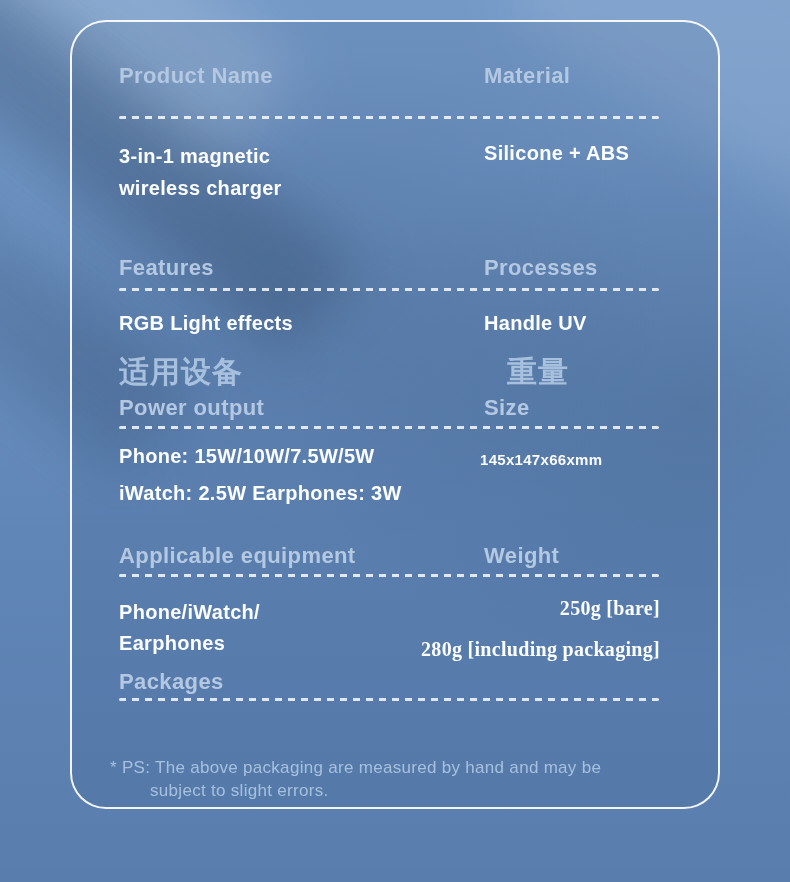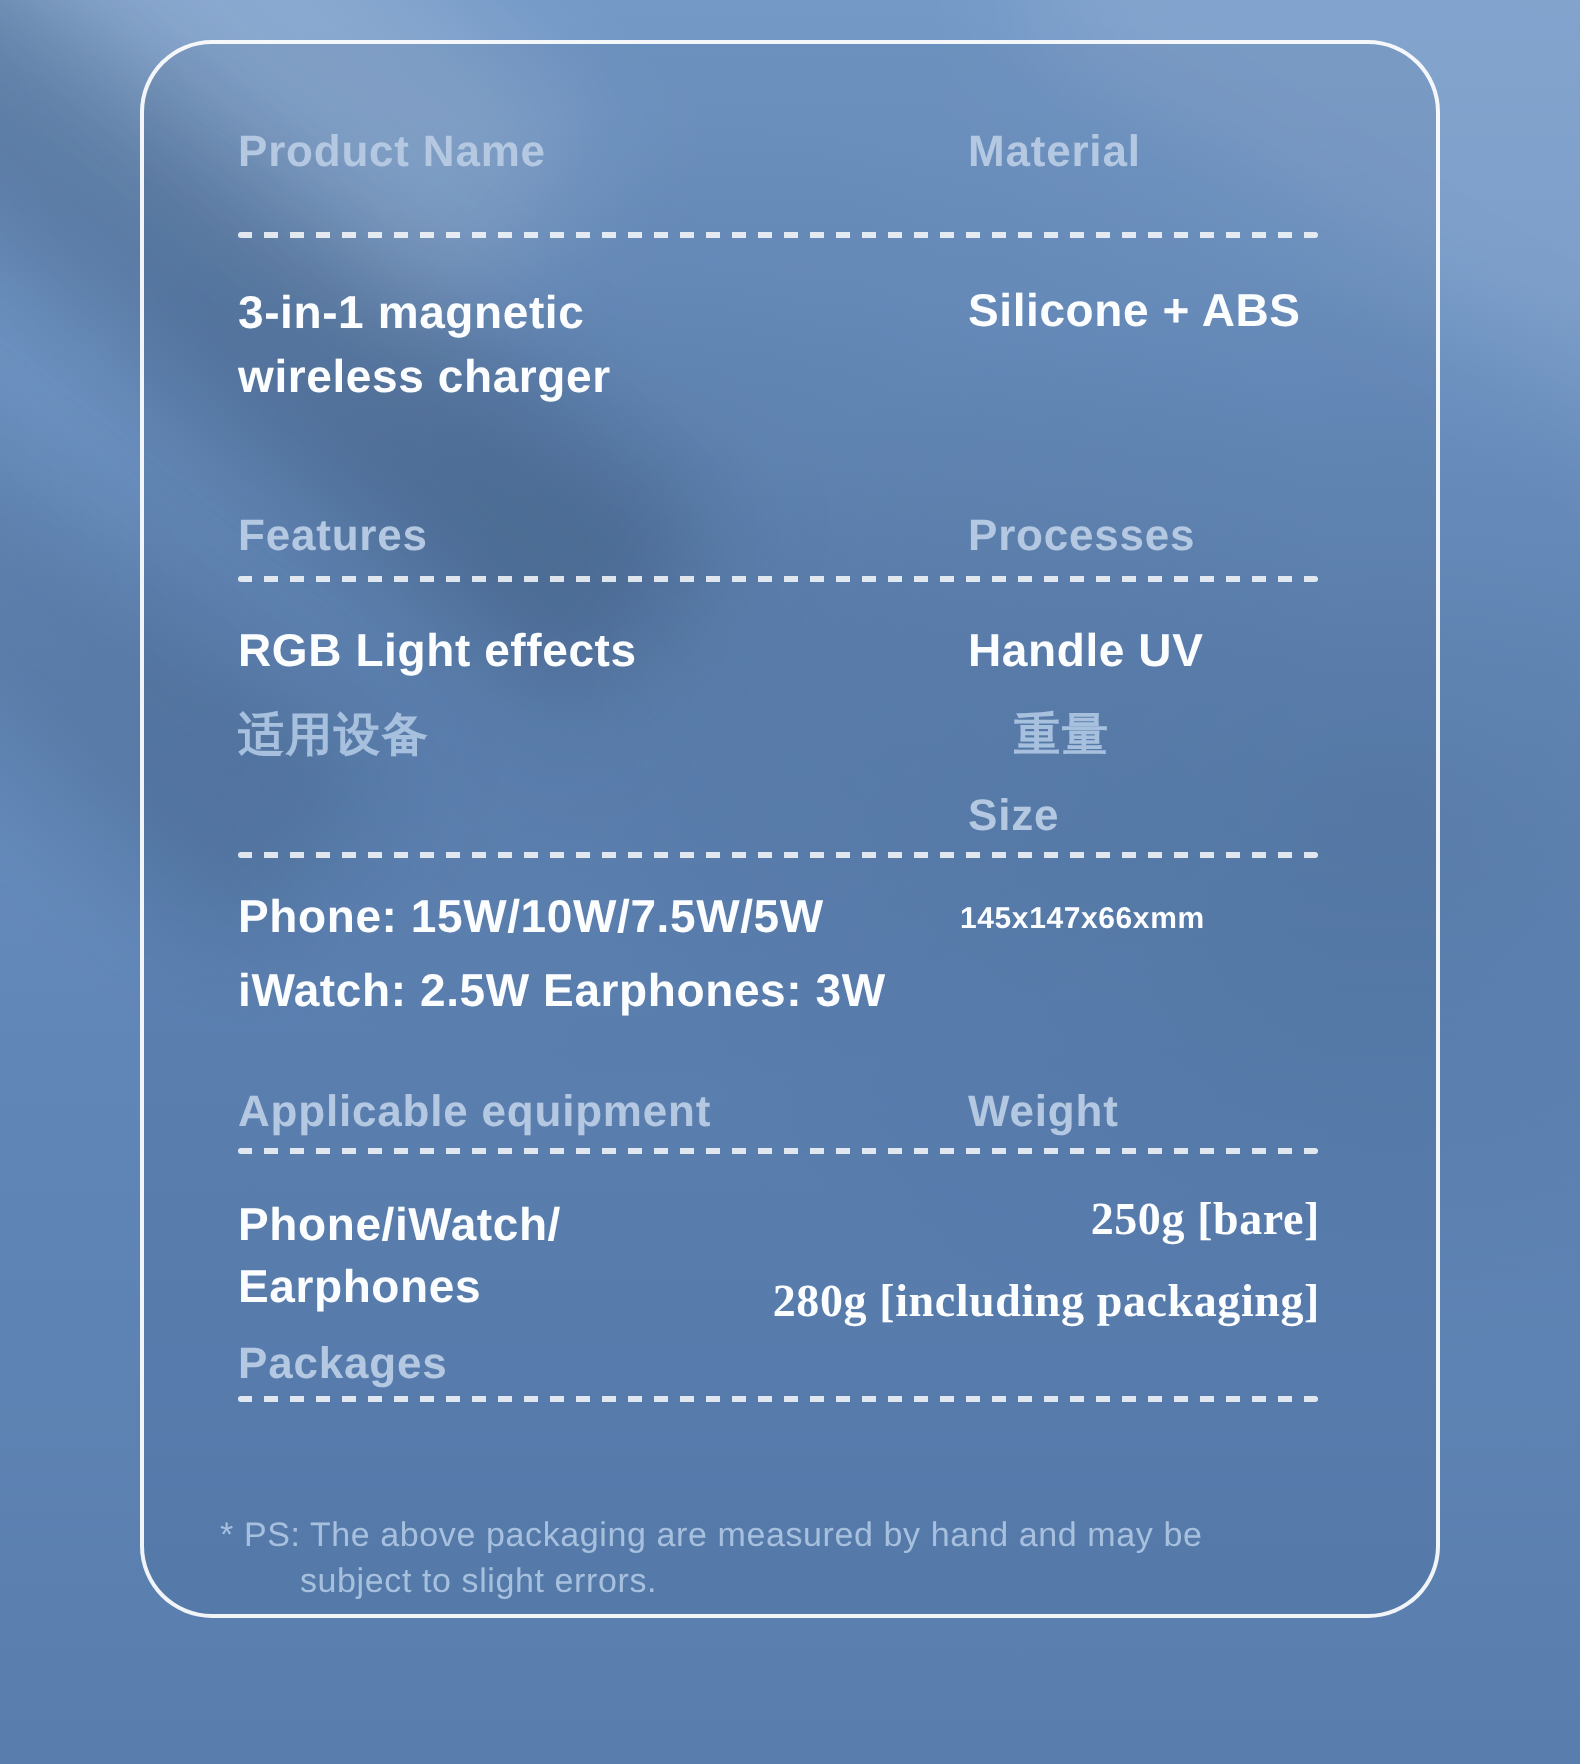--- a/index.html
+++ b/index.html
@@ -36,34 +36,34 @@
     border-radius: 36px;
     background: rgba(24,50,95,0.08);
   }
   .label {
     position: absolute;
     font-size: 22px; font-weight: 600; letter-spacing: 0.4px;
     color: #b4c8e2;
   }
   .value {
     position: absolute;
-    font-size: 23px; font-weight: 600; letter-spacing: 0.3px;
+    font-size: 20px; font-weight: 600; letter-spacing: 0.3px;
     color: #fbfdff;
   }
   .preline { white-space: pre-line; }
   .dashes {
     position: absolute; left: 47px; width: 540px; height: 3px;
     background: repeating-linear-gradient(90deg,
       rgba(255,255,255,0.82) 0px, rgba(255,255,255,0.82) 7px,
       rgba(255,255,255,0) 7px, rgba(255,255,255,0) 13px);
     border-radius: 2px;
   }
   .cn {
     position: absolute;
-    font-size: 23px; font-weight: 600; letter-spacing: 1px;
+    font-size: 30px; font-weight: 600; letter-spacing: 1px;
     color: #a7c0de;
   }
   .note {
     position: absolute;
     font-size: 17px; font-weight: 500; letter-spacing: 0.3px;
     color: #a7c0de;
   }
   .col-left  { left: 47px; }
   .col-right { left: 412px; }
   .lh32 { line-height: 32px; }
@@ -90,20 +90,21 @@
     <div class="value col-right" style="top:120px">Silicone + ABS</div>
 
     <div class="label col-left" style="top:233px">Features</div>
     <div class="label col-right" style="top:233px">Processes</div>
     <div class="dashes" style="top:266px"></div>
     <div class="value col-left" style="top:290px">RGB Light effects</div>
     <div class="value col-right" style="top:290px">Handle UV</div>
     <div class="cn" style="top:330px; left:47px">适用设备</div>
     <div class="cn" style="top:330px; left:435px">重量</div>
 
+    <div class="label col-left" style="top:373px">Power output</div>
     <div class="label col-right" style="top:373px">Size</div>
     <div class="dashes" style="top:404px"></div>
     <div class="value col-left" style="top:423px">Phone: 15W/10W/7.5W/5W</div>
     <div class="value col-left" style="top:460px">iWatch: 2.5W   Earphones: 3W</div>
     <div class="value" style="top:429px; left:408px; font-size:15px">145x147x66xmm</div>
 
     <div class="label col-left" style="top:521px">Applicable equipment</div>
     <div class="label col-right" style="top:521px">Weight</div>
     <div class="dashes" style="top:552px"></div>
     <div class="value col-left preline lh31" style="top:575px">Phone/iWatch/

